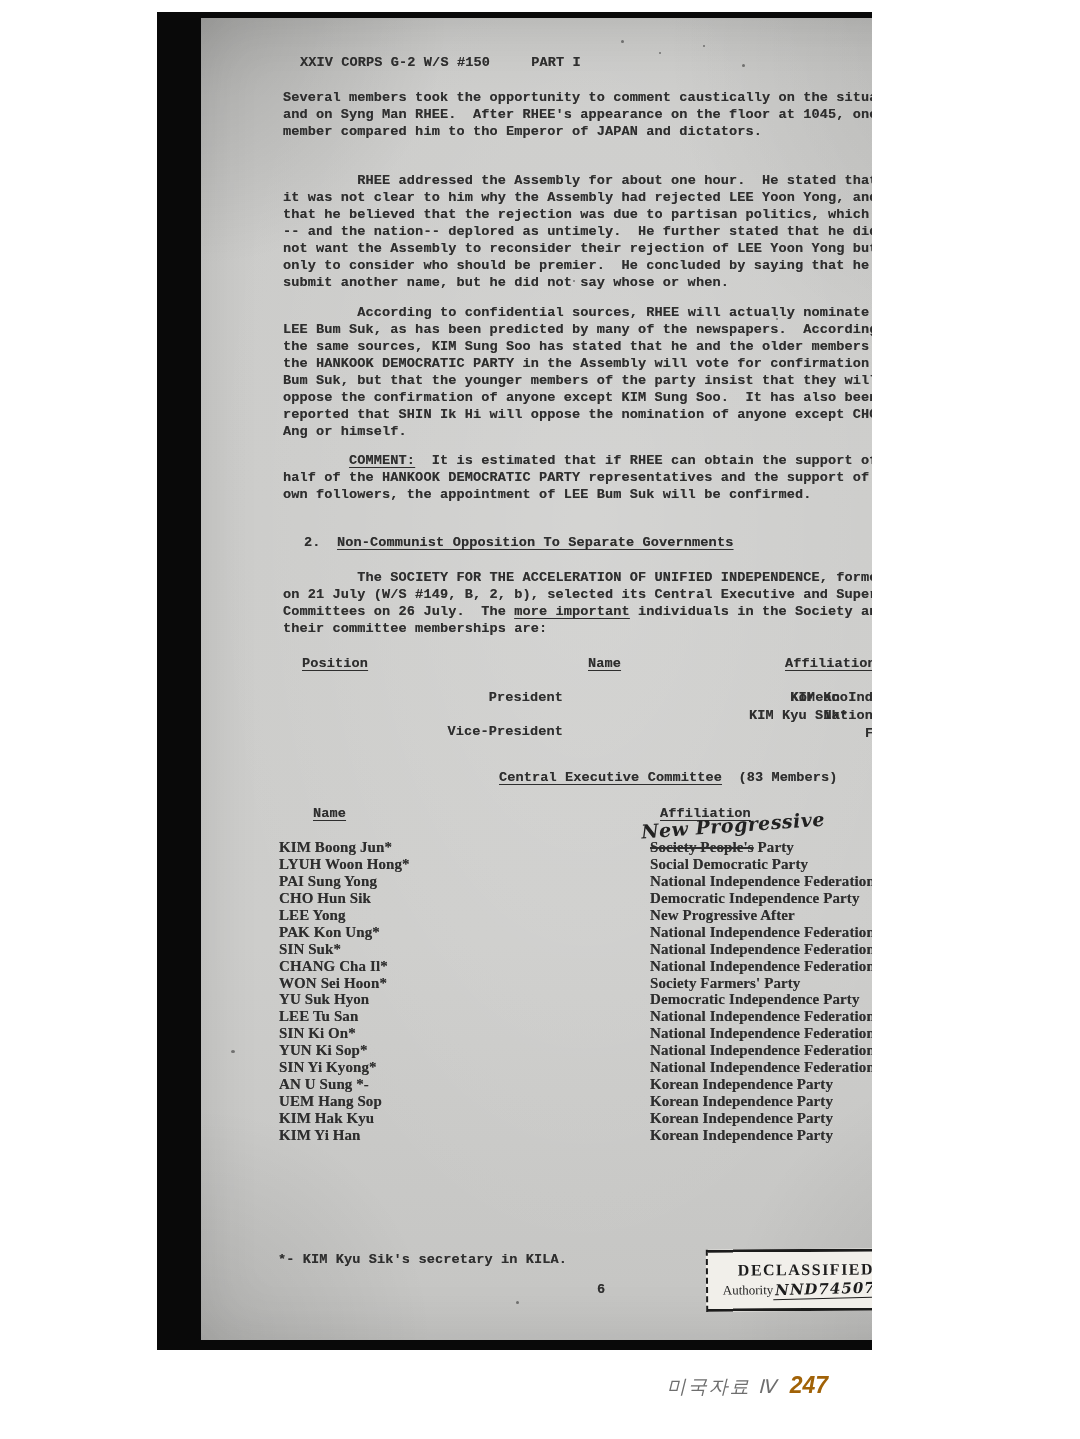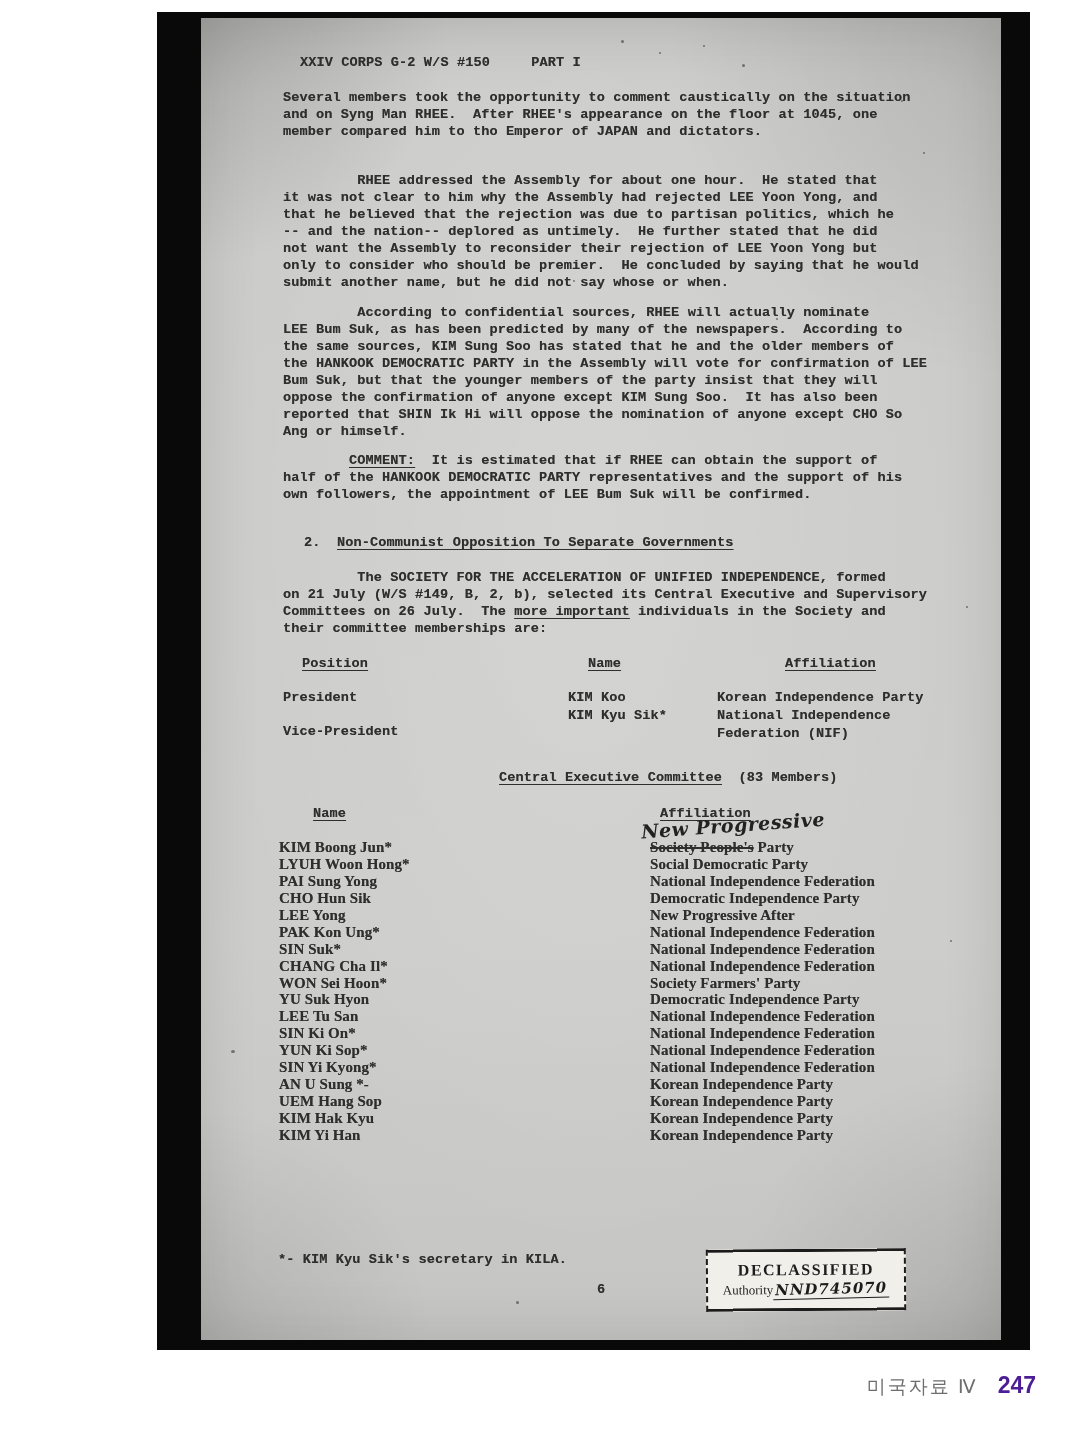--- a/index.html
+++ b/index.html
@@ -1,36 +1,36 @@
 <!DOCTYPE html>
 <html><head>
 <meta charset="utf-8">
 <style>
   html,body{margin:0;padding:0;background:#ffffff;}
-  .canvas{position:relative;width:1080px;height:1439px;background:#ffffff;overflow:hidden;
+  .canvas{position:relative;width:872px;height:1439px;background:#ffffff;overflow:hidden;
           font-family:"Liberation Sans",sans-serif;}
   
   .scan{position:absolute;left:157px;top:12px;width:873px;height:1338px;background:#090909;}
   
   .page{position:absolute;left:44px;top:6px;width:800px;height:1322px;
         background:
           radial-gradient(circle at 0% 0%, rgba(0,0,0,0.16), rgba(0,0,0,0) 16%),
           radial-gradient(circle at 100% 2%, rgba(0,0,0,0.10), rgba(0,0,0,0) 22%),
           radial-gradient(circle at 100% 100%, rgba(0,0,0,0.12), rgba(0,0,0,0) 18%),
           radial-gradient(circle at 0% 100%, rgba(0,0,0,0.10), rgba(0,0,0,0) 15%),
           radial-gradient(ellipse at 48% 38%, rgba(255,255,255,0.16), rgba(255,255,255,0) 65%),
           linear-gradient(180deg,#c4c4c2 0%,#cbcbc9 6%,#cdcdcb 70%,#c5c5c3 100%);
         box-shadow:inset 0 0 60px rgba(0,0,0,0.12);}
   .mono{position:absolute;font-family:"Liberation Mono","DejaVu Sans Mono",monospace;
         font-size:13.6px;font-weight:bold;line-height:17px;letter-spacing:0.1px;
         color:#2e2e2e;white-space:pre-wrap;width:680px;
         text-shadow:0 0 0.6px rgba(46,46,46,0.55);}
   .u{text-decoration:underline;text-underline-offset:3px;text-decoration-thickness:1.4px;}
   .strike{text-decoration:line-through;text-decoration-thickness:2px;}
-  .officer-cell{width:280px;}
+  .officer-cell{width:280px;text-align:right;}
   .affil-cell{white-space:pre-line;line-height:18px;}
   .cec-rows{position:absolute;left:78px;top:821px;width:700px;}
   .cec-row{position:relative;height:16.95px;}
   .cec-row .cell{position:absolute;font-family:Liberation Serif, serif;
         font-size:15px;font-weight:bold;letter-spacing:0.1px;color:#2e2e2e;white-space:pre;
         text-shadow:0 0 0.6px rgba(46,46,46,0.55);}
   .cec-name{left:0;}
   .cec-affil{left:371px;}
   .handwritten{position:absolute;left:440px;top:796px;font-family:"DejaVu Serif",serif;
         font-style:italic;font-weight:bold;font-size:19px;color:#222222;
@@ -40,23 +40,23 @@
         border-left:2px dashed #1b1b1b;border-right:2px dashed #1b1b1b;
         transform:rotate(-0.4deg);display:flex;flex-direction:column;align-items:center;
         justify-content:center;gap:1px;}
   .stamp-title{font-family:"Liberation Serif",serif;font-weight:bold;font-size:16px;
         letter-spacing:1.5px;color:#1d1d1d;}
   .stamp-auth{font-family:"Liberation Serif",serif;font-size:13px;color:#1d1d1d;}
   .stamp-hand{font-family:"DejaVu Serif",serif;font-style:italic;font-weight:bold;font-size:15px;
         letter-spacing:1px;border-bottom:1.5px solid #1d1d1d;padding:0 2px;display:inline-block;
         transform:rotate(-1deg);}
   .page-num{width:40px;}
-  .caption{position:absolute;top:1372px;right:44px;display:flex;gap:20px;align-items:baseline;}
+  .caption{position:absolute;top:1372px;right:44px;display:flex;gap:12px;align-items:baseline;font-style:italic;}
   .cap-label{font-size:19px;color:#6e6e6e;letter-spacing:2px;}
-  .cap-num{font-size:23px;font-weight:bold;color:#4c1d95;}
+  .cap-num{font-size:23px;font-weight:bold;color:#a16207;}
   .spk{position:absolute;border-radius:50%;background:rgba(25,25,25,0.5);display:block;}
 </style>
 </head>
 <body>
 
 <div class="canvas">
   <div class="scan">
     <div class="page">
 
       <div class="mono" style="left:99px;top:36px;">XXIV CORPS G-2 W/S #150     PART I</div>

